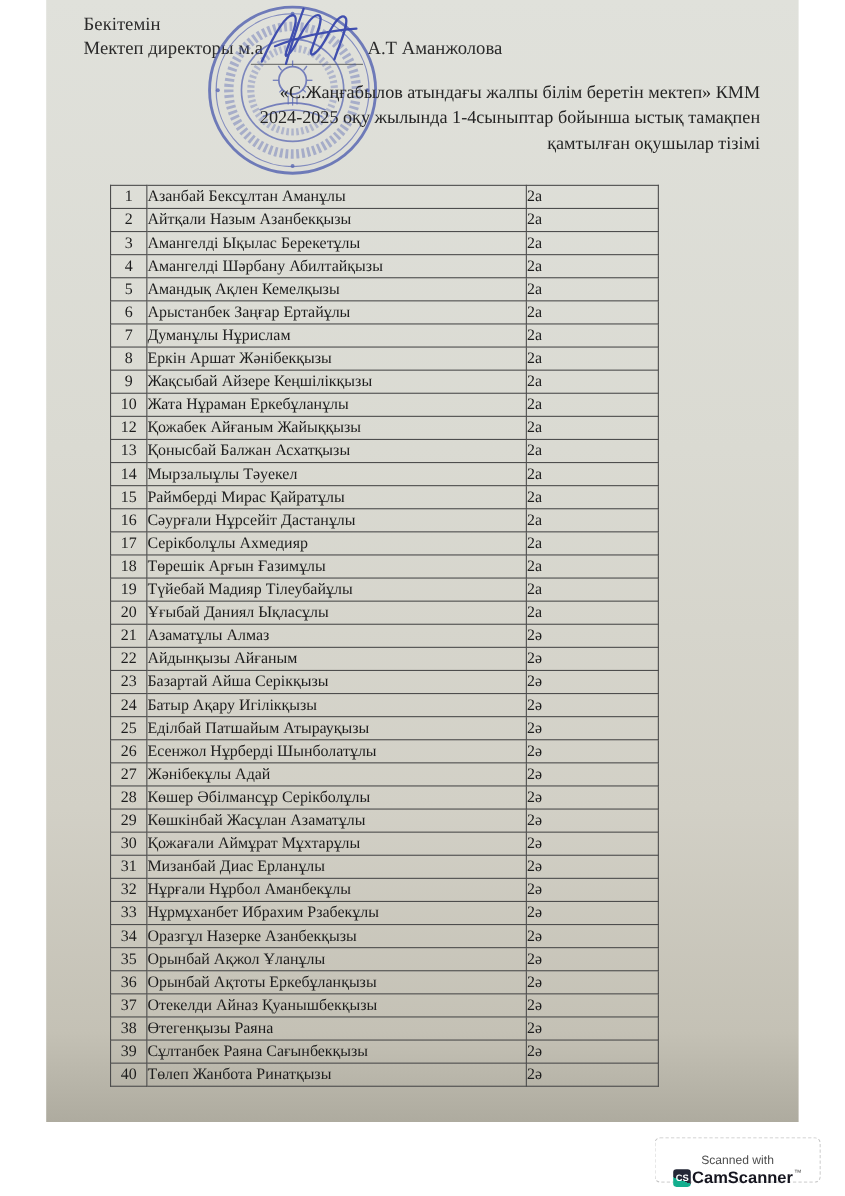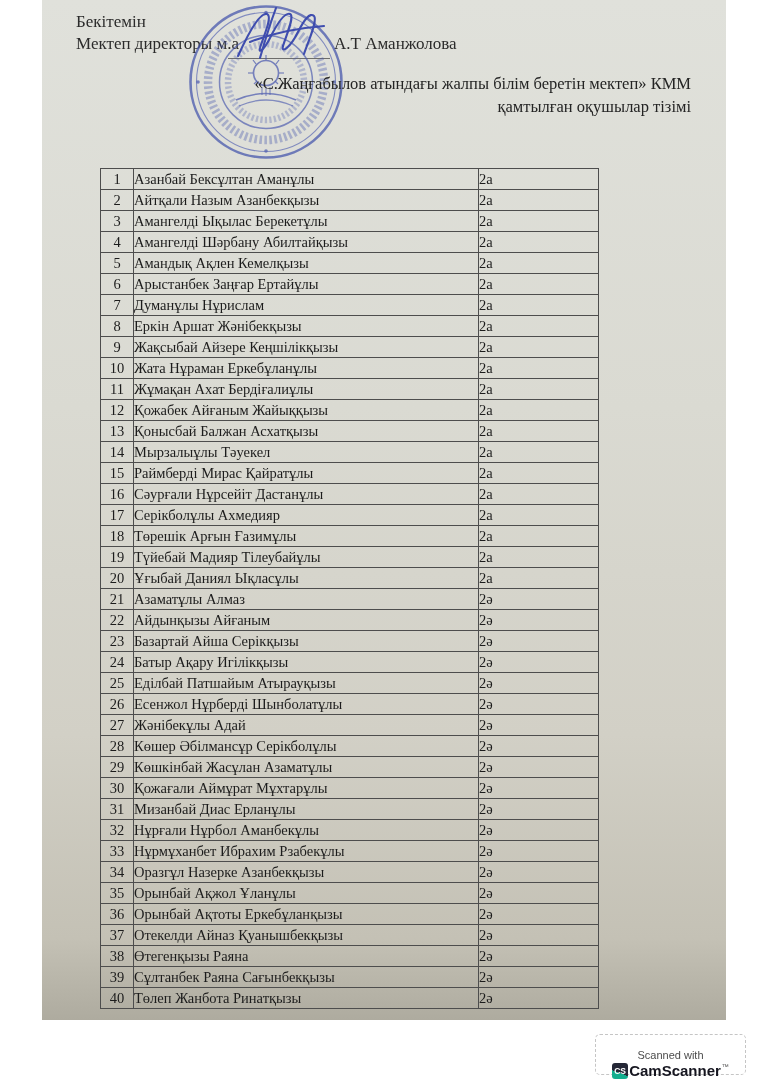--- a/index.html
+++ b/index.html
@@ -113,20 +113,21 @@
     <g fill="none" stroke="#3847ad" stroke-width="2.1" stroke-linecap="round" opacity="0.95">
       <path d="M18,52 C28,30 40,8 47,10 C53,12 43,34 40,44 C38,50 44,46 50,34 C56,22 64,8 70,10 C75,12 66,32 63,42"></path>
       <path d="M63,42 C61,50 70,44 78,28 C84,16 90,8 94,12 C98,16 88,38 84,50"></path>
       <path d="M30,38 C50,30 78,24 104,22"></path>
       <path d="M56,4 C50,20 44,40 40,54"></path>
     </g>
   </svg>
 
   <div class="title-block">
     <div>«С.Жаңғабылов атындағы жалпы білім беретін мектеп» КММ</div>
+    <div>2024-2025 оқу жылында 1-4сыныптар бойынша ыстық тамақпен</div>
     <div>қамтылған оқушылар тізімі</div>
   </div>
 
   <table class="students">
     <tbody>
         <tr>
     <td class="c-num">1</td>
     <td class="c-name">Азанбай Бексұлтан Аманұлы</td>
     <td class="c-grade">2а</td>
   </tr>
@@ -166,25 +167,20 @@
     <td class="c-grade">2а</td>
   </tr>
         <tr>
     <td class="c-num">9</td>
     <td class="c-name">Жақсыбай Айзере Кеңшілікқызы</td>
     <td class="c-grade">2а</td>
   </tr>
         <tr>
     <td class="c-num">10</td>
     <td class="c-name">Жата Нұраман Еркебұланұлы</td>
-    <td class="c-grade">2а</td>
-  </tr>
-        <tr>
-    <td class="c-num">11</td>
-    <td class="c-name">Жұмақан Ахат Бердіғалиұлы</td>
     <td class="c-grade">2а</td>
   </tr>
         <tr>
     <td class="c-num">12</td>
     <td class="c-name">Қожабек Айғаным Жайыққызы</td>
     <td class="c-grade">2а</td>
   </tr>
         <tr>
     <td class="c-num">13</td>
     <td class="c-name">Қонысбай Балжан Асхатқызы</td>

